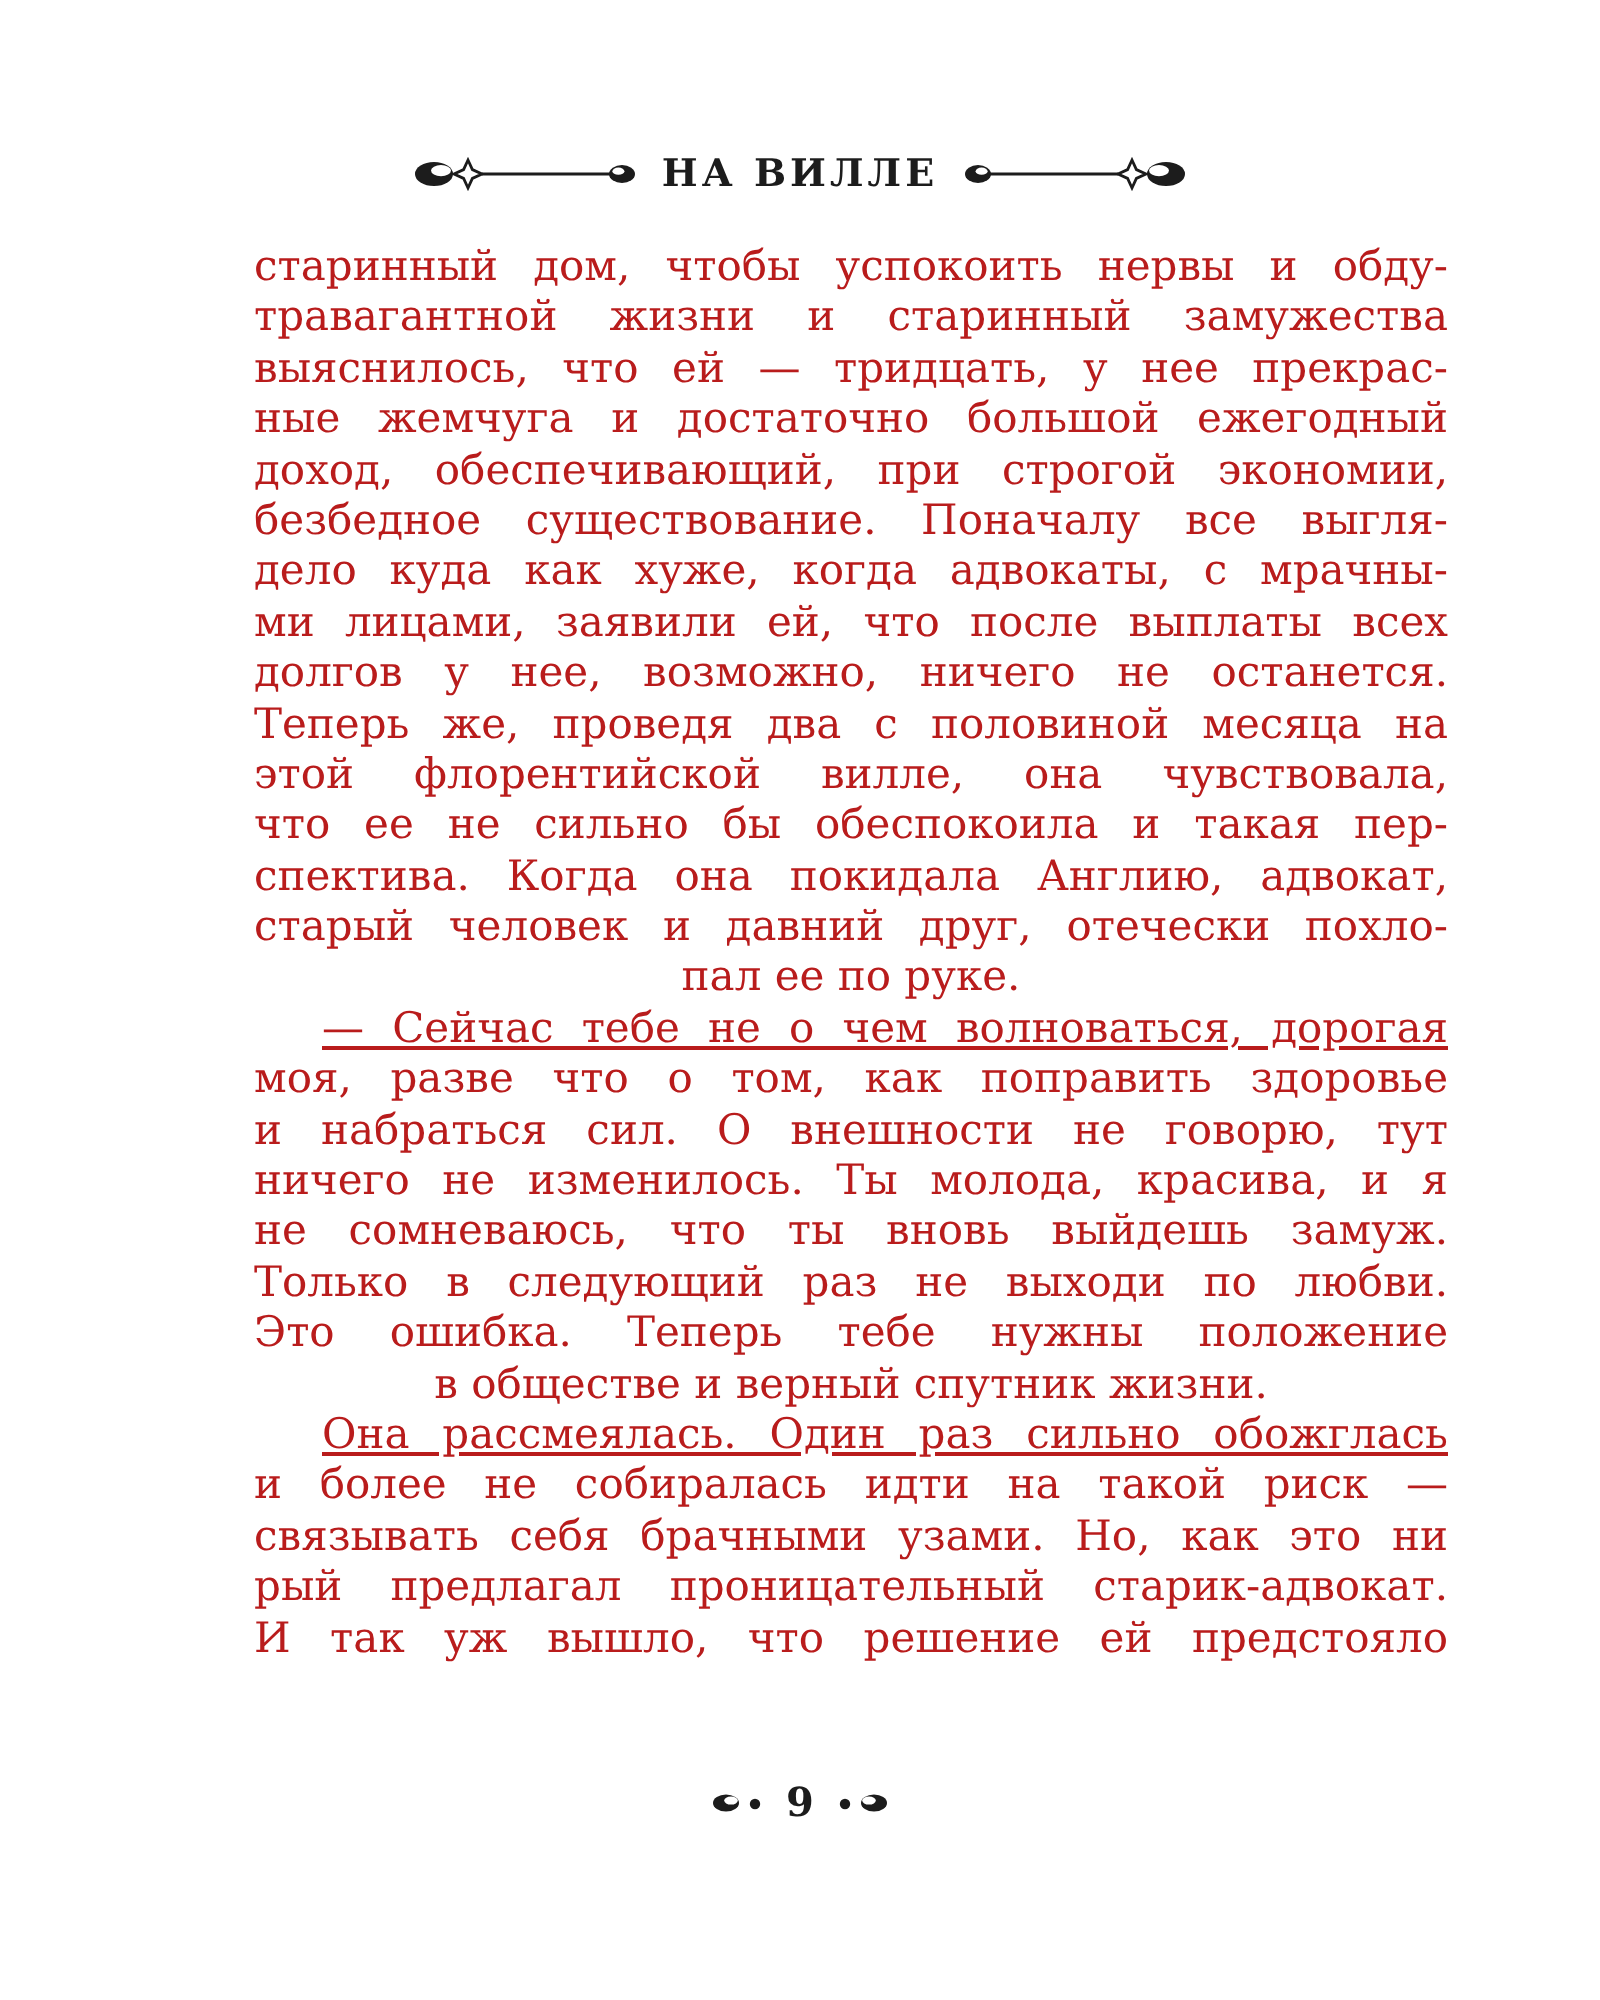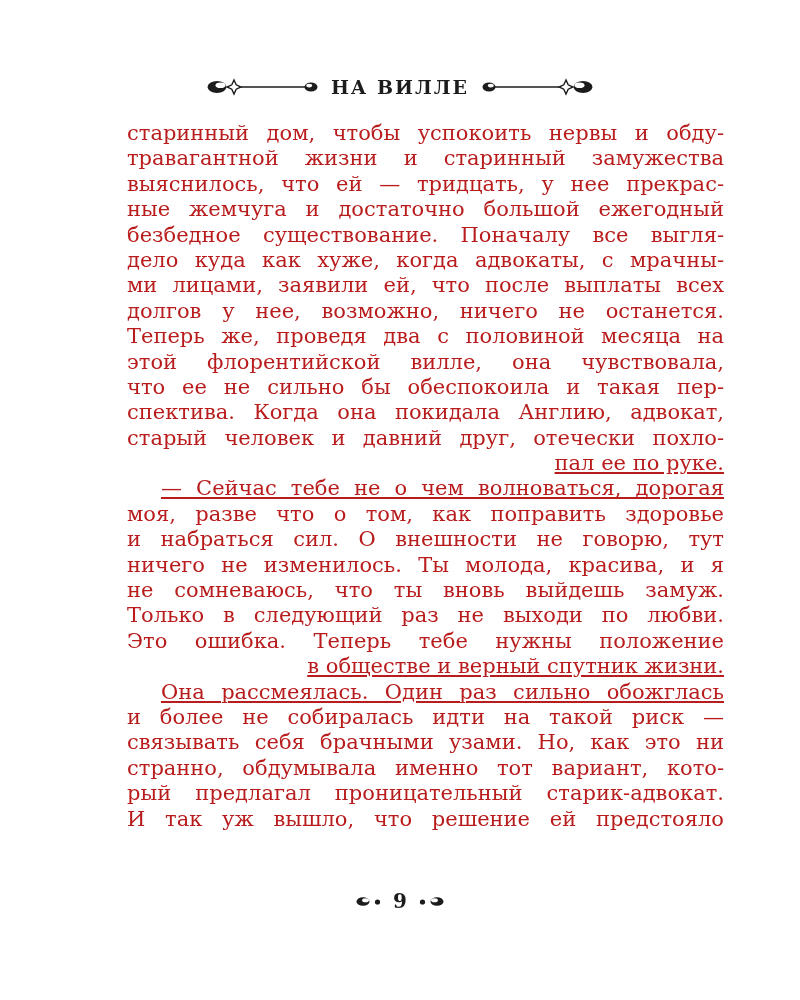--- a/index.html
+++ b/index.html
@@ -19,21 +19,21 @@
   }
   .orn { display: block; }
   .orn-right { transform: scaleX(-1); }
   
   .bodytext {
     position: absolute; left: 103px; top: 121px; width: 597px;
     font-size: 21px; line-height: 25.4px; color: #b91c1c; margin-left: 24px;
   }
   .ln { height: 25.4px; text-align: justify; overflow: hidden; }
   .ln::after { content: ""; display: inline-block; width: 100%; height: 0; }
-  .ln.end { text-align: right; text-decoration: underline; }
+  .ln.end { text-align: center; }
   .ln.end::after { content: none; }
   .ln.indent { text-indent: 34px; text-decoration: underline; }
   
   .footer {
     position: absolute; top: 889px; left: 0; width: 100%;
     display: flex; align-items: center; justify-content: center; gap: 10px;
   }
   .pagenum { font-weight: bold; font-size: 20px; color: #1c1c1c; }
 </style>
 </head>
@@ -59,20 +59,21 @@
       <ellipse cx="104" cy="9" rx="6.5" ry="4.5" fill="#1c1c1c"></ellipse>
       <ellipse cx="102.2" cy="7.6" rx="3" ry="1.8" fill="#ffffff"></ellipse>
     </svg>
   </div>
 
   <div class="bodytext">
     <div class="ln">старинный дом, чтобы успокоить нервы и обду-</div>
     <div class="ln">травагантной жизни и старинный замужества</div>
     <div class="ln">выяснилось, что ей — тридцать, у нее прекрас-</div>
     <div class="ln">ные жемчуга и достаточно большой ежегодный</div>
+    <div class="ln">доход, обеспечивающий, при строгой экономии,</div>
     <div class="ln">безбедное существование. Поначалу все выгля-</div>
     <div class="ln">дело куда как хуже, когда адвокаты, с мрачны-</div>
     <div class="ln">ми лицами, заявили ей, что после выплаты всех</div>
     <div class="ln">долгов у нее, возможно, ничего не останется.</div>
     <div class="ln">Теперь же, проведя два с половиной месяца на</div>
     <div class="ln">этой флорентийской вилле, она чувствовала,</div>
     <div class="ln">что ее не сильно бы обеспокоила и такая пер-</div>
     <div class="ln">спектива. Когда она покидала Англию, адвокат,</div>
     <div class="ln">старый человек и давний друг, отечески похло-</div>
     <div class="ln end">пал ее по руке.</div>
@@ -80,21 +81,20 @@
     <div class="ln">моя, разве что о том, как поправить здоровье</div>
     <div class="ln">и набраться сил. О внешности не говорю, тут</div>
     <div class="ln">ничего не изменилось. Ты молода, красива, и я</div>
     <div class="ln">не сомневаюсь, что ты вновь выйдешь замуж.</div>
     <div class="ln">Только в следующий раз не выходи по любви.</div>
     <div class="ln">Это ошибка. Теперь тебе нужны положение</div>
     <div class="ln end">в обществе и верный спутник жизни.</div>
     <div class="ln indent">Она рассмеялась. Один раз сильно обожглась</div>
     <div class="ln">и более не собиралась идти на такой риск —</div>
     <div class="ln">связывать себя брачными узами. Но, как это ни</div>
-    <div class="ln">странно, обдумывала именно тот вариант, кото-</div>
     <div class="ln">рый предлагал проницательный старик-адвокат.</div>
     <div class="ln">И так уж вышло, что решение ей предстояло</div>
   </div>
 
   <div class="footer">
     <svg class="orn" width="27" height="13" viewBox="0 0 27 13">
       <ellipse cx="7" cy="6.5" rx="6.5" ry="4.3" fill="#1c1c1c"></ellipse>
       <ellipse cx="9.5" cy="5.3" rx="3.4" ry="2" fill="#ffffff"></ellipse>
       <circle cx="21.5" cy="7" r="2.6" fill="#1c1c1c"></circle>
     </svg>

